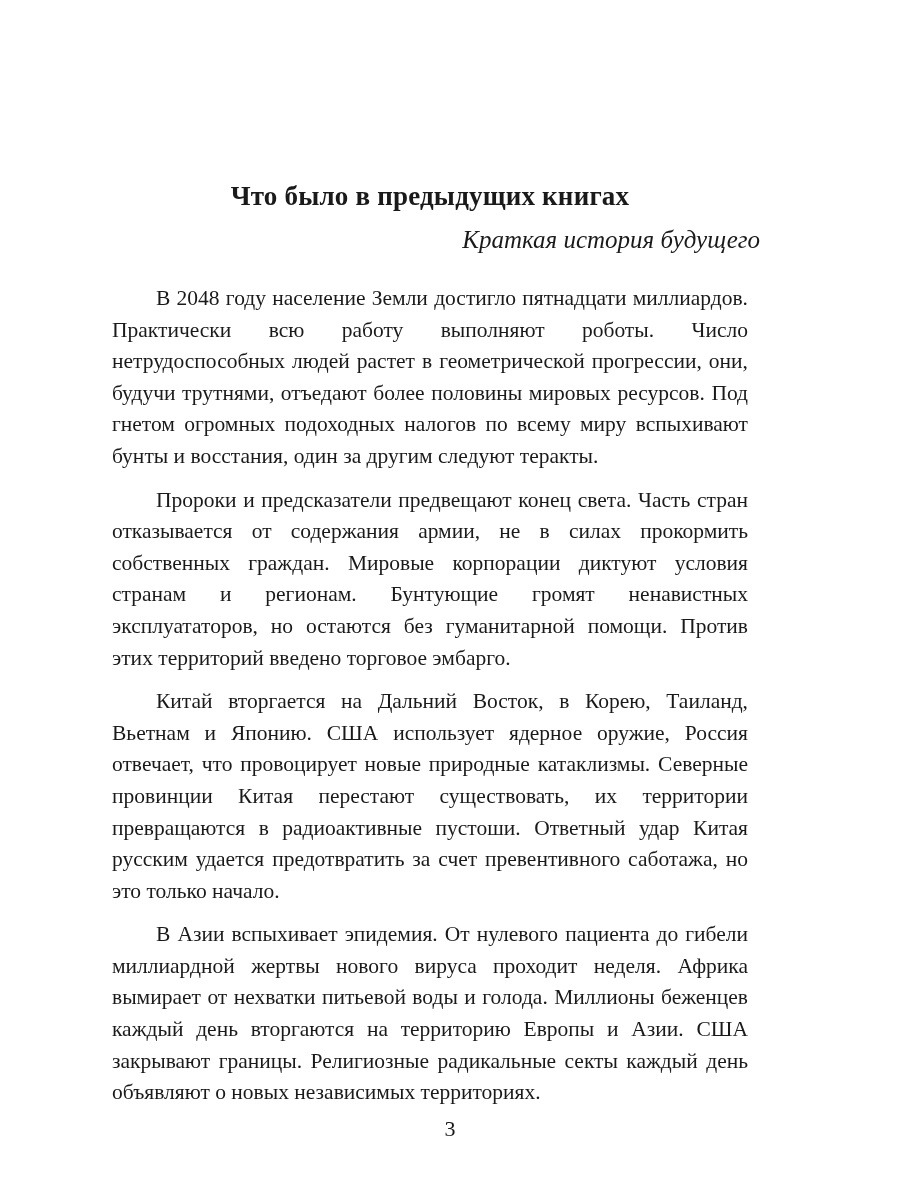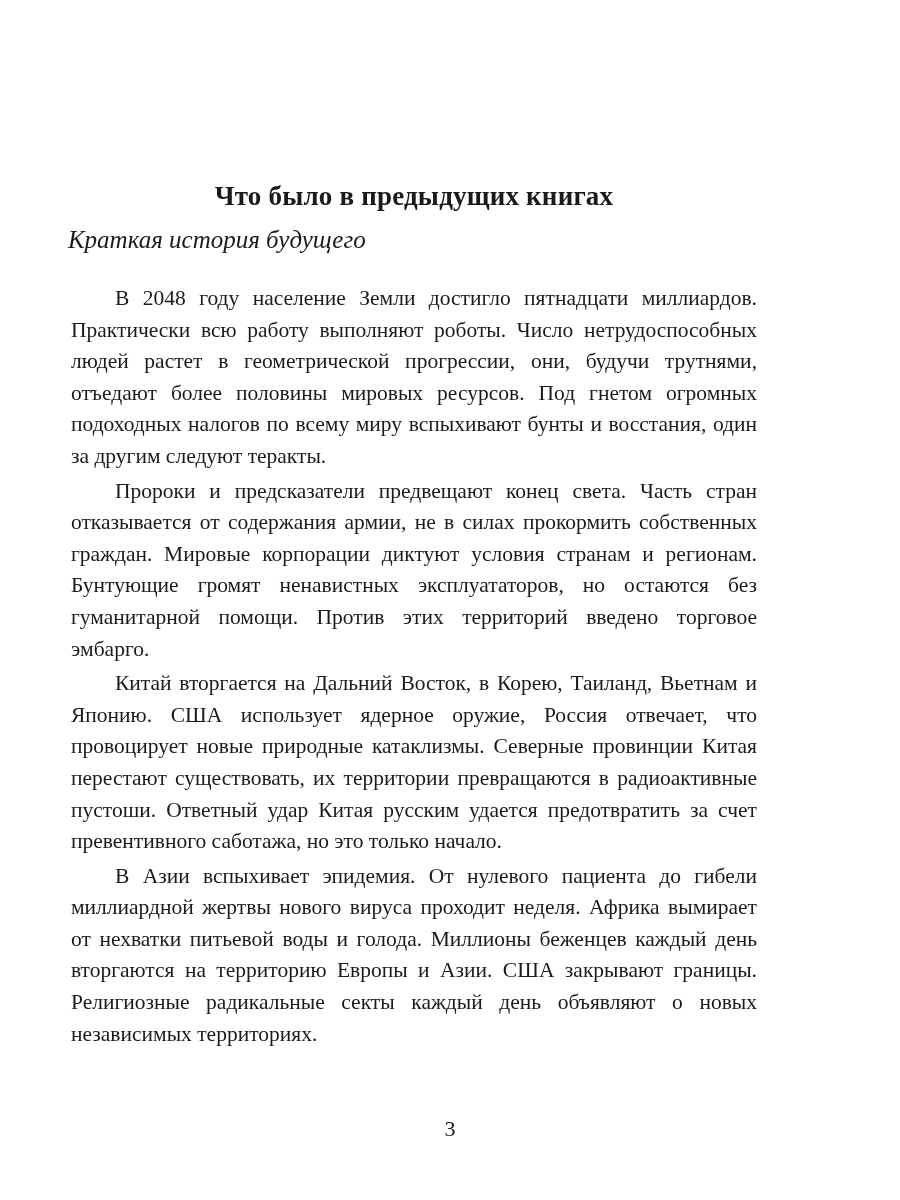--- a/index.html
+++ b/index.html
@@ -12,49 +12,49 @@
     height: 1200px;
     font-family: "Liberation Serif", "DejaVu Serif", serif;
     color: #1a1a1a;
     position: relative;
     overflow: hidden;
   }
   .page {
     box-sizing: border-box;
     width: 900px;
     height: 1200px;
-    padding: 180px 140px 40px 68px;
+    padding: 180px 140px 40px 100px;
     position: relative;
     display: block;
   }
   .chapter-title {
     font-size: 27px;
     font-weight: bold;
     text-align: center;
     letter-spacing: 0.2px;
     margin: 0 0 10px 0;
     line-height: 1.25;
   }
   .chapter-subtitle {
     font-size: 25px;
     font-style: italic;
-    text-align: left;
+    text-align: right;
     margin: 0 0 28px 0;
     line-height: 1.25;
     font-weight: normal;
   }
   .body-text {
     font-size: 21.5px;
     line-height: 1.47;
     text-align: justify;
     text-justify: inter-word;
     margin: 0;
   }
   .body-text p {
-    margin: 3px;
+    margin: 12px;
     text-indent: 44px;
   }
   .page-number {
     position: absolute;
     bottom: 58px;
     left: 0;
     right: 0;
     text-align: center;
     font-size: 22px;
     color: #1a1a1a;

